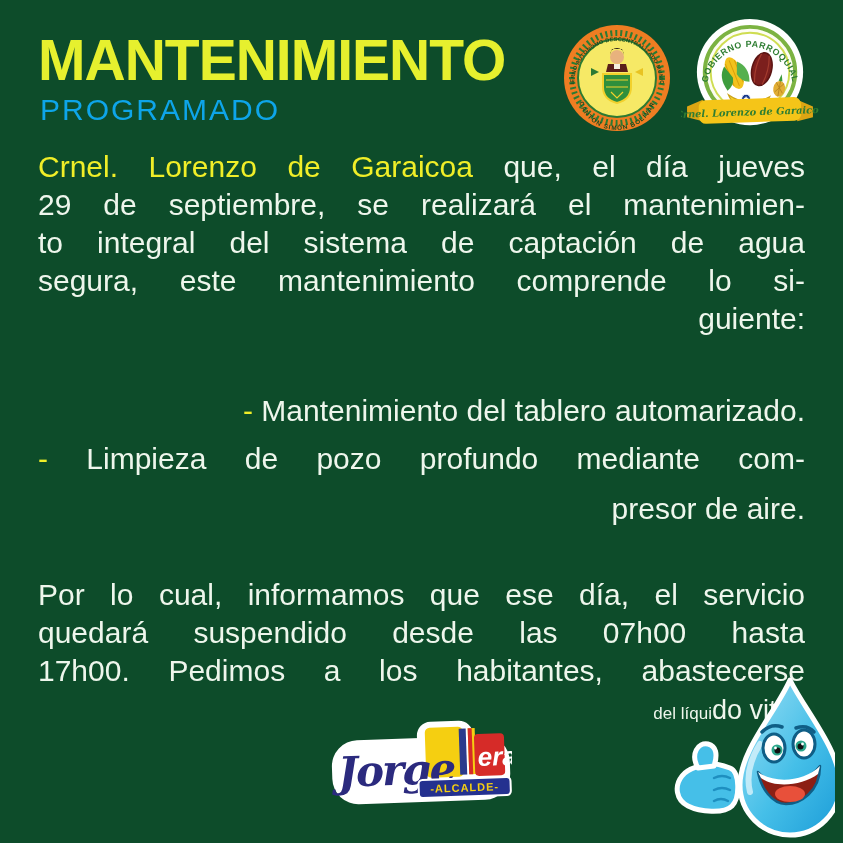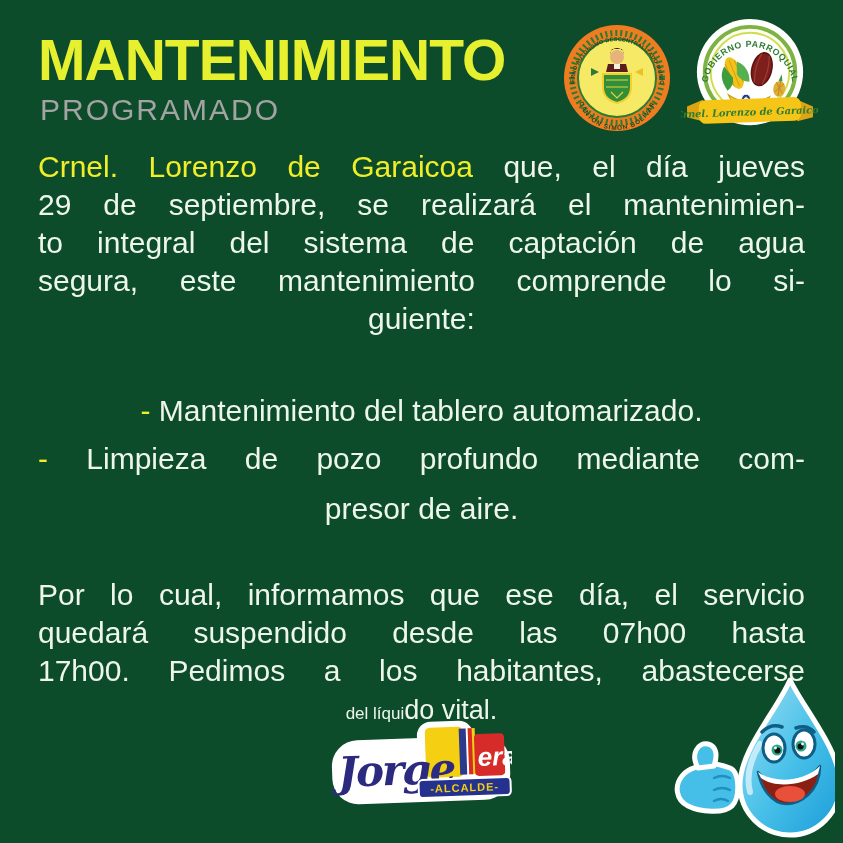--- a/index.html
+++ b/index.html
@@ -9,31 +9,31 @@
     font-family:"Liberation Sans",sans-serif;
   }
   
   .titles{position:absolute;left:38px;top:32px;}
   .title{
     margin:0;font-size:57px;font-weight:bold;letter-spacing:-1px;
     color:#e6f02e;line-height:1.0;
   }
   .subtitle{
     margin:4px 0 0 2px;font-size:30px;font-weight:normal;
-    letter-spacing:2px;color:#a3a3a3;line-height:1.1;
+    letter-spacing:2px;color:#0ea5e9;line-height:1.1;
   }
   .logos{position:absolute;right:16px;top:18px;display:flex;gap:10px;align-items:flex-start;}
   
   .para{position:absolute;left:38px;width:767px;}
   #para1{top:148px;}
   #bullets{top:392px;}
   #para2{top:576px;}
   .line{
     font-size:30px;line-height:38px;color:#eef6ec;
-    text-align:center;white-space:nowrap;
+    text-align:right;white-space:nowrap;
   }
   .line.justify{
     white-space:normal;text-align:justify;text-align-last:justify;
     -moz-text-align-last:justify;
   }
   .line span.y{color:#f0ee28;}
   .line span.sm{font-size:17px;}
   .line span.lg{font-size:27px;}
   #bullets .line + .line{margin-top:10px;}
   #bullets .line:nth-child(3){margin-top:12px;}

